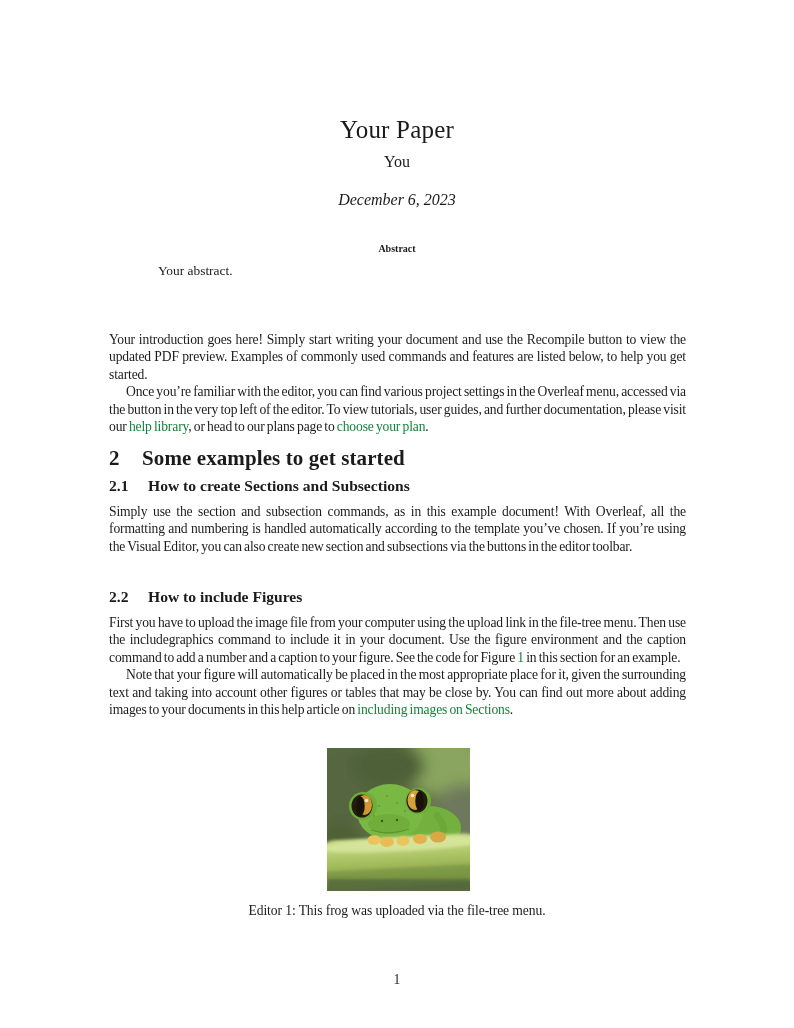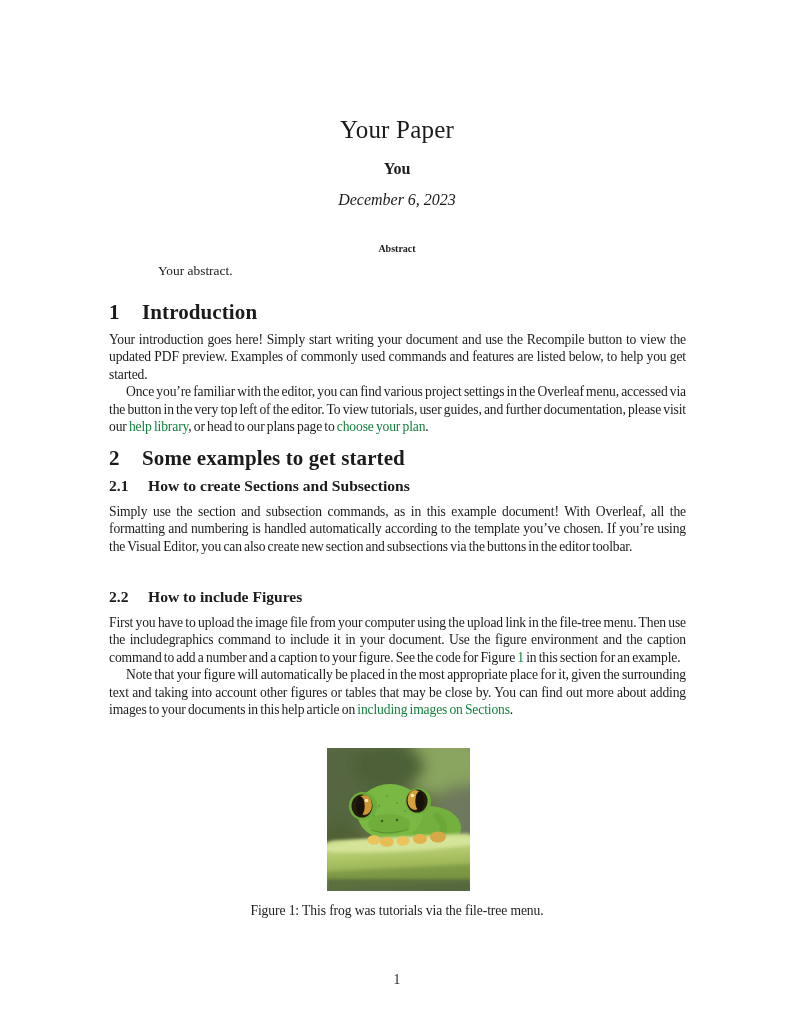--- a/index.html
+++ b/index.html
@@ -9,21 +9,21 @@
     font-family:"Liberation Serif","DejaVu Serif",serif;
     color:#1b1b1b;
     position:relative;
     overflow:hidden;
   }
   .page { position:relative; width:794px; height:1028px; background:#ffffff; }
 
   .centerline { position:absolute; left:0; width:794px; text-align:center; }
 
   .doc-title   { top:116px; font-size:25px; letter-spacing:.2px; }
-  .doc-author  { top:160px; font-size:16px;font-weight:bold; }
+  .doc-author  { top:153px; font-size:16px; }
   .doc-date    { top:191px; font-size:16px;font-style:italic; }
 
   .abstract-head { top:243px; font-size:10px; font-weight:bold; }
   .abstract-body {
     position:absolute; left:158px; top:263px; width:478px;
     font-size:13.4px; text-align:justify;
   }
 
   .h-sec {
     position:absolute; left:109px;
@@ -72,23 +72,20 @@
 
 <div class="page">
 
   <div class="centerline doc-title">Your Paper</div>
   <div class="centerline doc-author">You</div>
   <div class="centerline doc-date">December 6, 2023</div>
 
   <div class="centerline abstract-head">Abstract</div>
   <div class="abstract-body">Your abstract.</div>
 
-  <div class="h-sec h-intro">
-    <span class="sec-num">1</span><span>Introduction</span>
-  </div>
 
   <div class="para-block pb-intro">
     <p><span>Your introduction goes here! Simply start writing your document and use the Recompile button to view the updated PDF preview. Examples of commonly used commands and features are listed below, to help you get started.</span></p>
     <p><span>Once you’re familiar with the editor, you can find various project settings in the Overleaf menu, accessed via the button in the very top left of the editor. To view tutorials, user guides, and further documentation, please visit our </span><a class="doc-link" href="#">help library</a><span>, or head to our plans page to </span><a class="doc-link" href="#">choose your plan</a><span>.</span></p>
   </div>
 
   <div class="h-sec h-sec2">
     <span class="sec-num">2</span><span>Some examples to get started</span>
   </div>
 
@@ -166,17 +163,17 @@
         <ellipse cx="47" cy="92" rx="6.5" ry="4.8" fill="#ecc45e"></ellipse>
         <ellipse cx="60" cy="94" rx="7" ry="5" fill="#e8bd55"></ellipse>
         <ellipse cx="76" cy="93" rx="6.5" ry="4.8" fill="#ecc45e"></ellipse>
         <ellipse cx="93" cy="91" rx="7" ry="5" fill="#e3b24d"></ellipse>
         <ellipse cx="111" cy="89" rx="8" ry="5.5" fill="#d8a847"></ellipse>
       </g>
       <rect x="0" y="131" width="143" height="12" fill="#55683c" opacity="0.8" filter="url(#softblur)"></rect>
     </svg>
   </div>
 
-  <div class="centerline figure-caption">Figure 1: This frog was tutorials via the file-tree menu.</div>
+  <div class="centerline figure-caption">Editor 1: This frog was uploaded via the file-tree menu.</div>
 
   <div class="centerline page-number">1</div>
 
 </div>
 
 </body></html>

